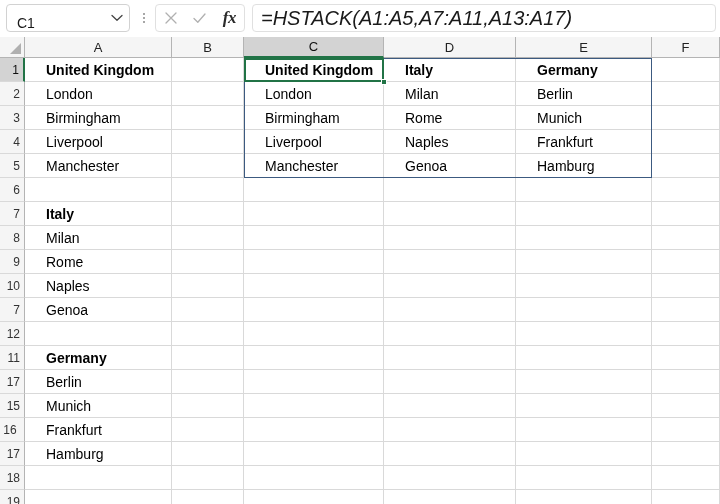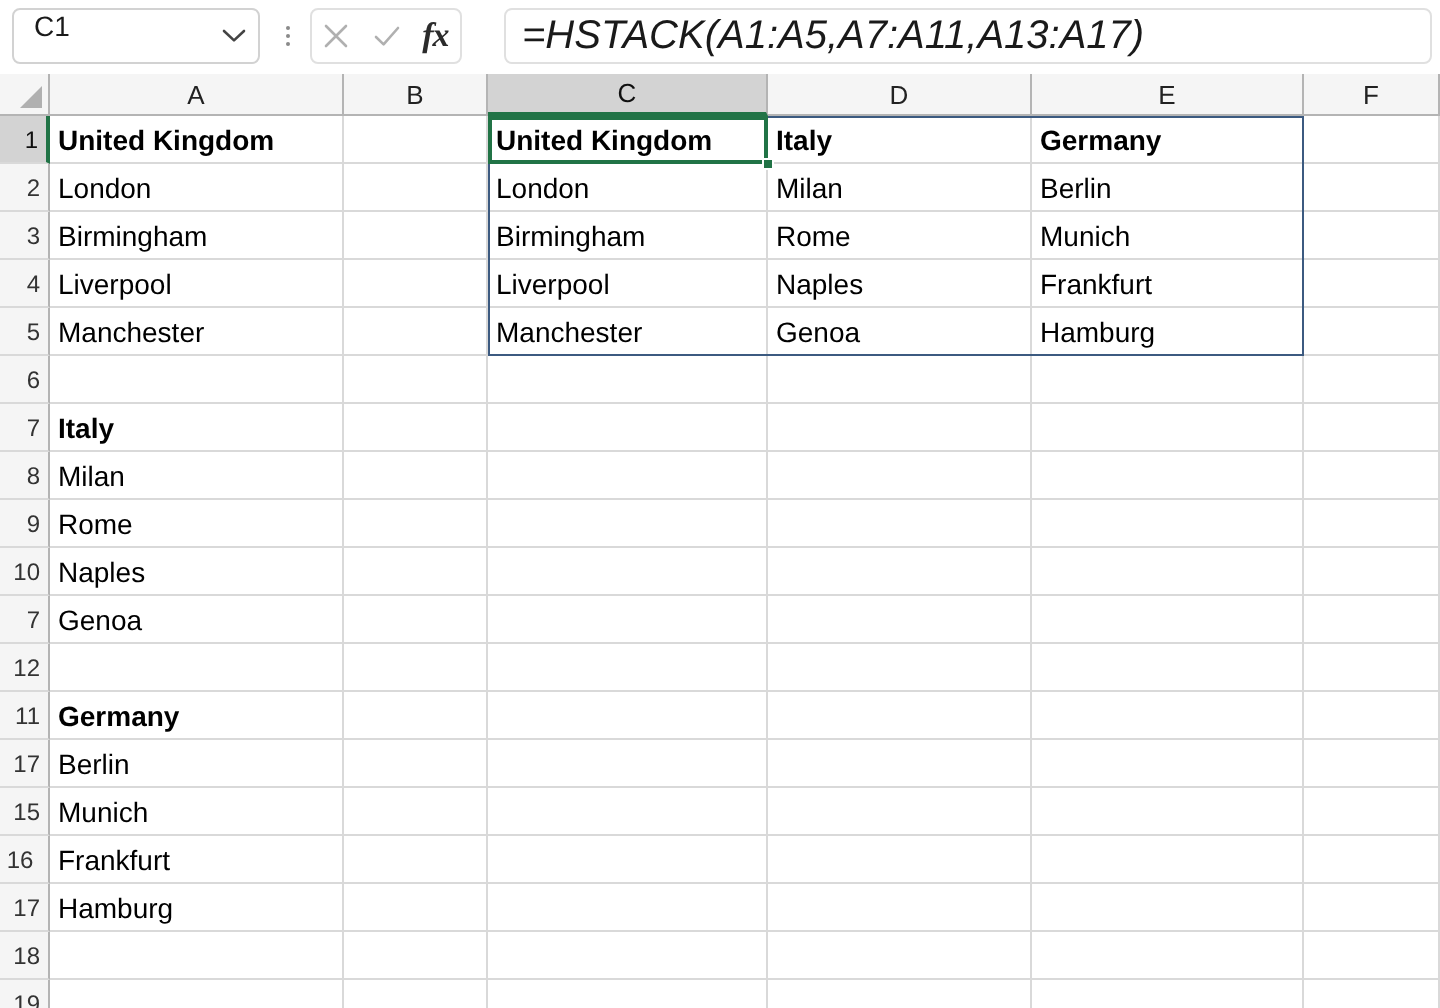--- a/index.html
+++ b/index.html
@@ -26,21 +26,21 @@
     box-sizing: border-box;
   }
   .name-box {
     position: absolute;
     left: 6px; top: 4px;
     width: 124px; height: 28px;
     background: #ffffff;
     border: 1px solid #d2d2d2;
     border-radius: 4px;
     display: flex;
-    align-items: flex-start;
+    align-items: flex-end;
     box-sizing: border-box;
   }
   .name-box-text {
     padding-left: 10px;
     font-size: 14px;
     color: #1a1a1a;
     flex: 1;
     white-space: nowrap;
     overflow: hidden;
   }
@@ -66,21 +66,21 @@
   .dots-handle i {
     display: block;
     width: 2px; height: 2px;
     border-radius: 50%;
     background: #8a8a8a;
   }
 
   .fx-group {
     position: absolute;
     left: 155px; top: 4px;
-    width: 76px; height: 28px;
+    width: 90px; height: 28px;
     background: #ffffff;
     border: 1px solid #e0e0e0;
     border-radius: 4px;
     display: flex;
     align-items: center;
     box-sizing: border-box;
   }
   .fx-btn {
     width: 30px; height: 26px;
     display: flex;
@@ -205,21 +205,21 @@
     width: 695px; height: 446px;
   }
   .cell {
     position: absolute;
     height: 24px;
     box-sizing: border-box;
     border-right: 1px solid #d9d9d9;
     border-bottom: 1px solid #d9d9d9;
     display: flex;
     align-items: center;
-    padding-left: 4px;
+    padding-left: 21px;
     font-size: 14px;
     color: #000000;
     white-space: nowrap;
     overflow: hidden;
     background: transparent;
   }
   .cell.bold { font-weight: bold; }
 
   
   .gridlines {

